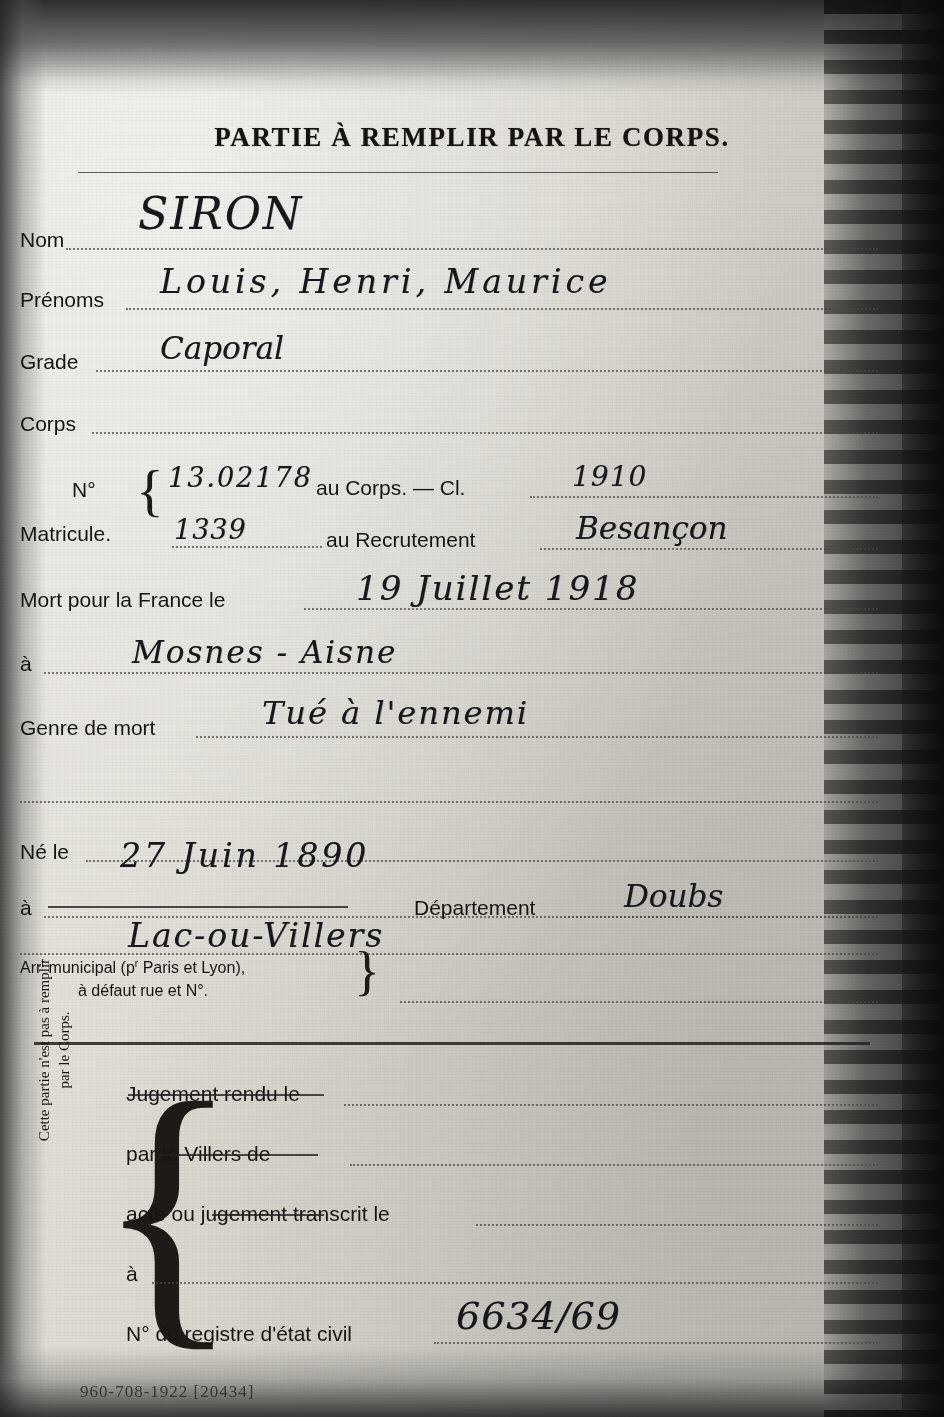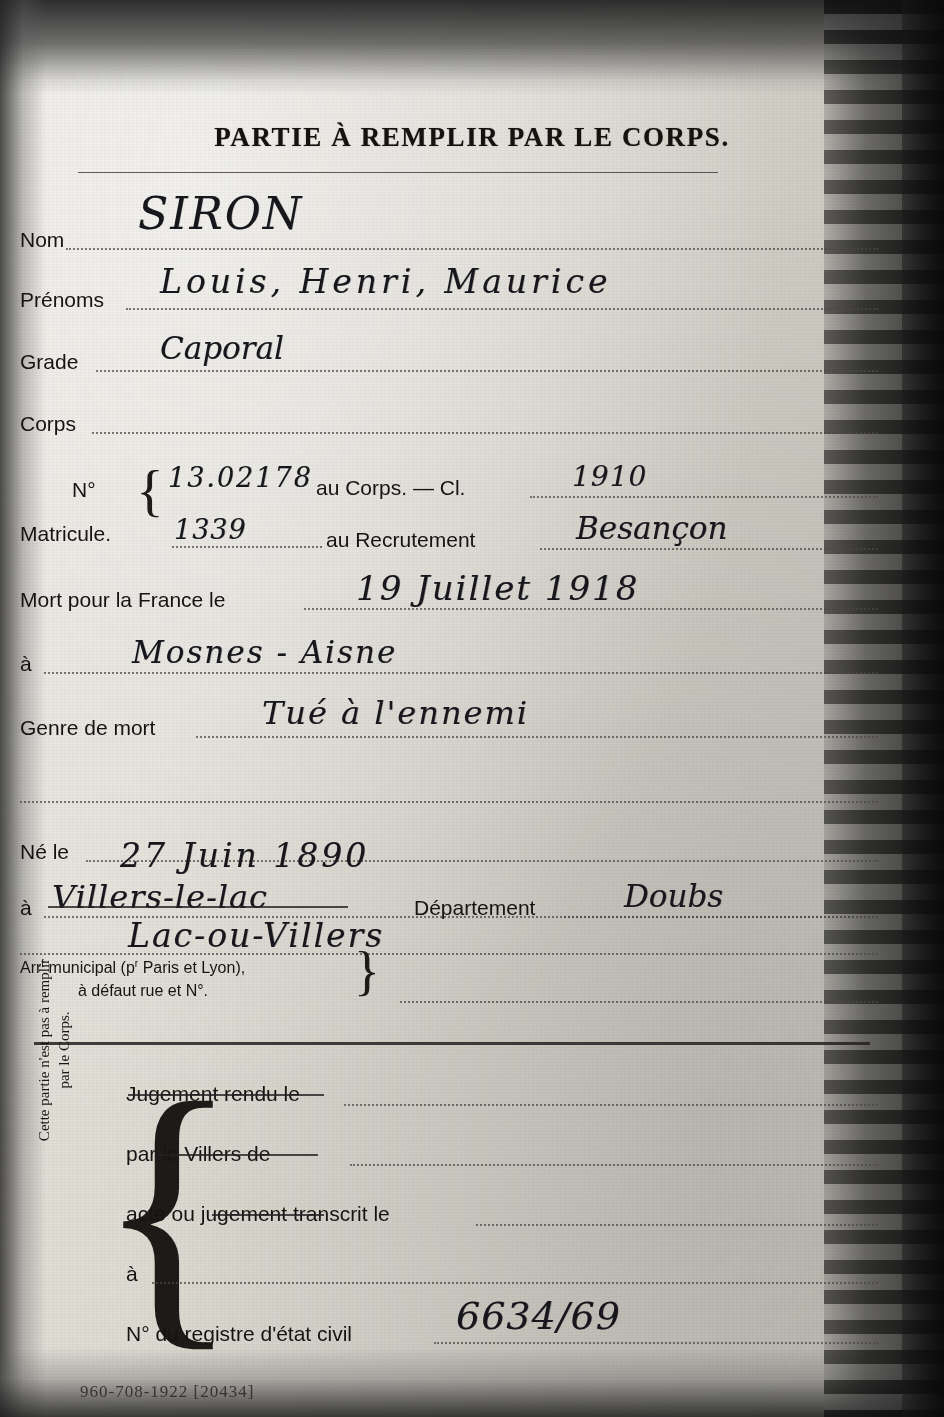--- a/index.html
+++ b/index.html
@@ -229,21 +229,20 @@
     <div class="ink" style="left:262px; top:694px; font-size:32px; letter-spacing:2px;">Tué à l'ennemi</div>
 
     <div class="dots" style="left:20px; top:800px; width:858px;"></div>
 
     <div class="label" style="left:20px; top:840px;">Né le</div>
     <div class="dots" style="left:86px; top:859px; width:792px;"></div>
     <div class="ink" style="left:120px; top:816px; font-size:33px; letter-spacing:3px;margin-top:20px;">27 Juin 1890</div>
 
     <div class="label" style="left:20px; top:896px;">à</div>
     <div class="dots" style="left:44px; top:915px; width:834px;"></div>
-    <div class="ink" style="left:52px; top:878px; font-size:32px; letter-spacing:1px;">Villers-le-lac</div>
     <div class="strike" style="left:48px; top:906px; width:300px;"></div>
     <div class="label" style="left:414px; top:896px;">Département</div>
     <div class="dots" style="left:564px; top:915px; width:314px;"></div>
     <div class="ink" style="left:624px; top:878px; font-size:31px;">Doubs</div>
 
     <div class="ink" style="left:128px; top:916px; font-size:33px; letter-spacing:2px;">Lac-ou-Villers</div>
     <div class="dots" style="left:20px; top:952px; width:858px;"></div>
 
     <div class="label small" style="left:20px; top:958px;">
       <span>Arr</span><sup style="font-size:10px;">t</sup>

